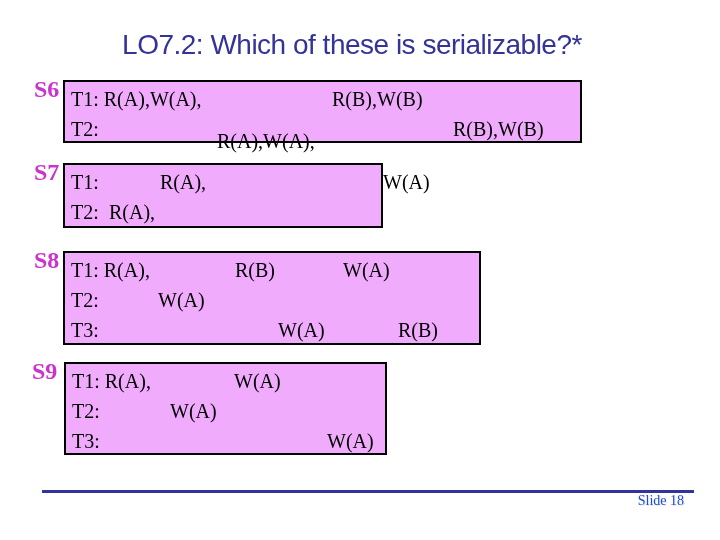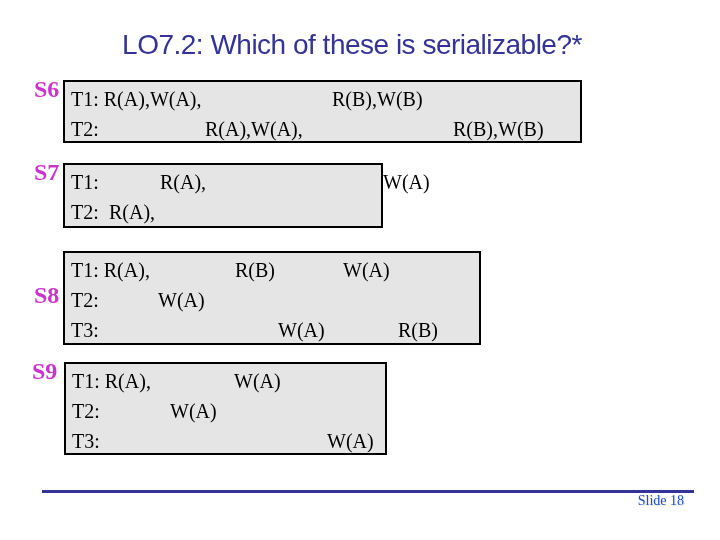--- a/index.html
+++ b/index.html
@@ -25,21 +25,21 @@
     font-family:"Liberation Serif", serif;
     font-weight:bold;
     font-size:24px;
     line-height:21px;
     color:var(--label-color,#CC33CC);
   }
   .schedule-box{
     position:absolute;
     border:2px solid var(--box-border,#000000);
     box-sizing:border-box;
-    background:#e5e5e5;
+    background:#f0abfc;
     padding-top:2px;
   }
   .schedule-row{
     position:relative;
     height:30px;
     line-height:30px;
     font-size:20px;
     color:var(--box-text,#000000);
     white-space:nowrap;
   }
@@ -70,37 +70,37 @@
 
   <div>
       <div class="schedule-label" style="left: 34px; top: 79px;">S6</div>
       <div class="schedule-box" style="left: 63px; top: 80px; width: 519px; height: 63px;">
         <div class="schedule-row">
           <span class="op" style="left: 6px;">T1: R(A),W(A),</span>
           <span class="op" style="left: 267px;">R(B),W(B)</span>
         </div>
         <div class="schedule-row">
           <span class="op" style="left: 6px;">T2:</span>
-          <span class="op" style="left: 140px;">R(A),W(A),</span>
+          <span class="op" style="left: 152px; margin-top: 12px;">R(A),W(A),</span>
           <span class="op" style="left: 388px;">R(B),W(B)</span>
         </div>
       </div>
       <div class="schedule-label" style="left: 34px; top: 162px;">S7</div>
       <div class="schedule-box" style="left: 63px; top: 163px; width: 320px; height: 65px;">
         <div class="schedule-row">
           <span class="op" style="left: 6px;">T1:</span>
           <span class="op" style="left: 95px;">R(A),</span>
           <span class="op" style="left: 318px;">W(A)</span>
         </div>
         <div class="schedule-row">
           <span class="op" style="left: 6px;">T2:</span>
           <span class="op" style="left: 44px;">R(A),</span>
         </div>
       </div>
-      <div class="schedule-label" style="left: 34px; top: 250px; margin-top: 35px;">S8</div>
+      <div class="schedule-label" style="left: 34px; top: 250px;">S8</div>
       <div class="schedule-box" style="left: 63px; top: 251px; width: 418px; height: 94px;">
         <div class="schedule-row">
           <span class="op" style="left: 6px;">T1: R(A),</span>
           <span class="op" style="left: 170px;">R(B)</span>
           <span class="op" style="left: 278px;">W(A)</span>
         </div>
         <div class="schedule-row">
           <span class="op" style="left: 6px;">T2:</span>
           <span class="op" style="left: 93px;">W(A)</span>
         </div>

